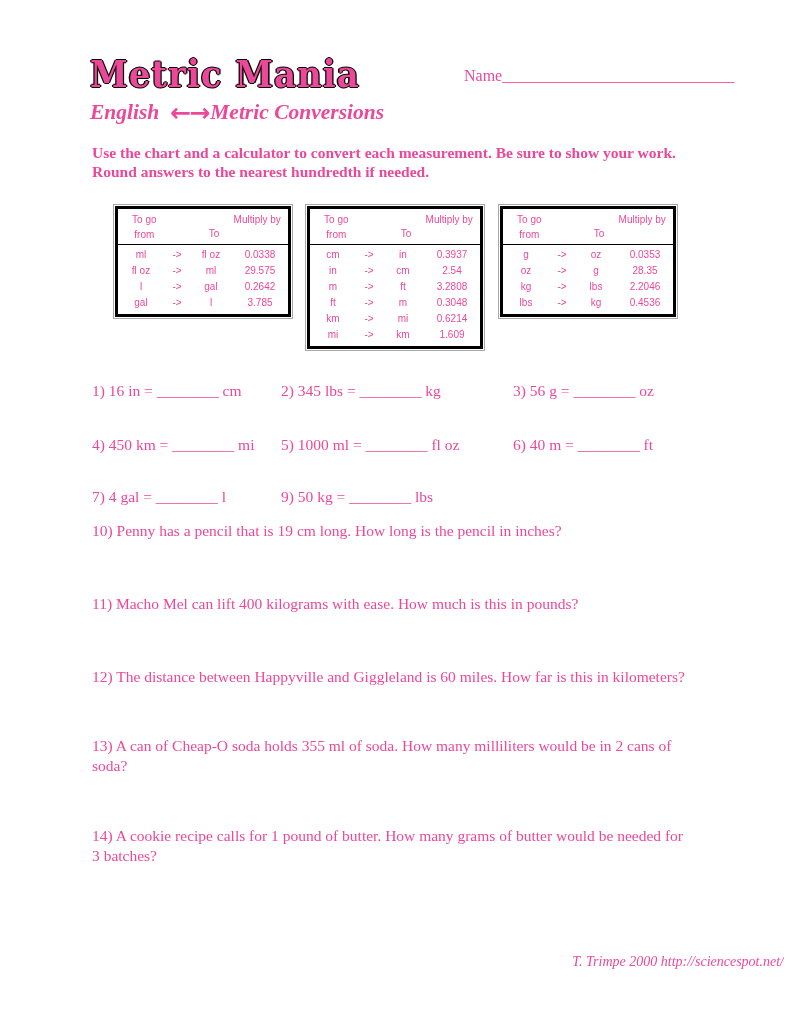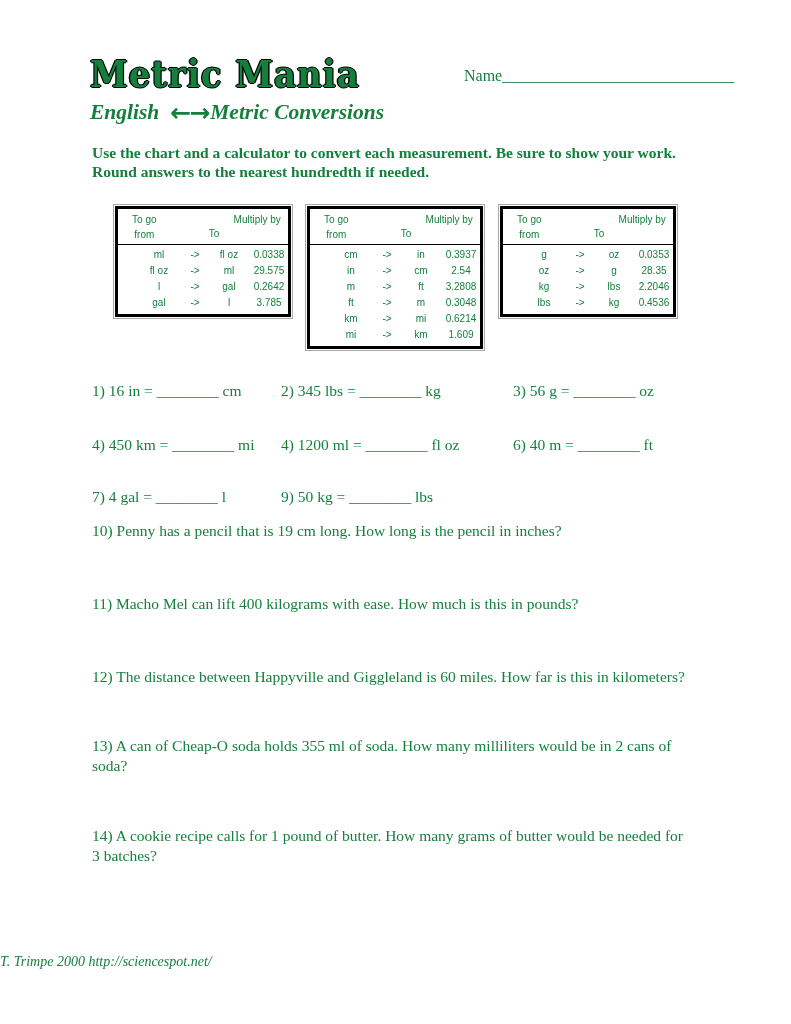--- a/index.html
+++ b/index.html
@@ -1,18 +1,18 @@
 <!DOCTYPE html>
 <html><head>
 <meta charset="utf-8">
 <style>
   html,body{margin:0;padding:0;background:#fff;}
   .page{
     position:relative;width:784px;height:1024px;background:#ffffff;
-    font-family:"Liberation Serif",serif;color:#15803d;overflow:hidden;
+    font-family:"Liberation Serif",serif;color:#ec4899;overflow:hidden;
   }
   
   .logo{
     position:absolute;left:90px;top:52px;
     font-family:"DejaVu Serif",serif;font-weight:bold;font-size:34px;
     letter-spacing:1px;
     text-shadow:1.3px 0 #000,-1.3px 0 #000,0 1px #000,0 -0.5px #000;
     transform:scaleY(1.08);transform-origin:top left;
     white-space:nowrap;
   }
@@ -25,38 +25,38 @@
   .instructions{position:absolute;left:92px;top:144px;font-size:15.5px;font-weight:bold;line-height:18.5px;white-space:nowrap;}
 
   
   .tbl-wrap{position:absolute;border:1px solid #a8a8a8;padding:1px;background:#fff;}
   .tbl{border:3px solid #000;width:170px;font-family:"Liberation Sans",sans-serif;font-size:10px;background:#fff;}
   .tbl-head{display:flex;padding:3px 0 2px 0;}
   .h-from{width:46px;margin-left:4px;text-align:center;line-height:15px;}
   .h-to{width:40px;margin-left:28px;text-align:center;align-self:flex-end;line-height:14px;margin-bottom:1px;}
   .h-mult{width:54px;margin-left:auto;margin-right:2px;text-align:left;line-height:15px;}
   .tbl-body{border-top:1px solid #000;padding:2px 0 3px 0;}
-  .tr{display:flex;line-height:16px;padding-left:18px;}
+  .tr{display:flex;line-height:16px;}
   .c-from{width:46px;text-align:center;}
   .c-arrow{width:26px;text-align:center;}
   .c-to{width:42px;text-align:center;}
   .c-val{flex:1;text-align:center;}
   #tbl-volume{left:113px;top:204px;}
   #tbl-length{left:305px;top:204px;}
   #tbl-mass{left:498px;top:204px;}
 
   
   .problem-row{position:absolute;left:92px;display:grid;grid-template-columns:189px 232px auto;font-size:15.5px;white-space:nowrap;}
   #prow-1{top:382px;} #prow-2{top:436px;} #prow-3{top:488px;}
 
   
   .wp{position:absolute;left:92px;font-size:15.5px;line-height:19.5px;white-space:nowrap;}
   #wp-10{top:521px;} #wp-11{top:594px;} #wp-12{top:667px;} #wp-13{top:736px;} #wp-14{top:826px;}
 
-  .footer{position:absolute;left:0;right:0;top:954px;text-align:left;font-style:italic;font-size:14px;}
+  .footer{position:absolute;left:0;right:0;top:954px;text-align:right;font-style:italic;font-size:14px;}
 </style>
 </head>
 <body>
 
 <div class="page">
 
   <div class="logo">Metric Mania</div>
 
   <div class="name-line">
     <span>Name</span><span>_____________________________</span>
@@ -191,21 +191,21 @@
     </div>
   </div>
 
   <div class="problem-row" id="prow-1">
     <div>1) 16 in = ________ cm</div>
     <div>2) 345 lbs = ________ kg</div>
     <div>3) 56 g = ________ oz</div>
   </div>
   <div class="problem-row" id="prow-2">
     <div>4) 450 km = ________ mi</div>
-    <div>4) 1200 ml = ________ fl oz</div>
+    <div>5) 1000 ml = ________ fl oz</div>
     <div>6) 40 m = ________ ft</div>
   </div>
   <div class="problem-row" id="prow-3">
     <div>7) 4 gal = ________ l</div>
     <div>9) 50 kg = ________ lbs</div>
   </div>
 
   <div class="wp" id="wp-10">
     <div>10) Penny has a pencil that is 19 cm long. How long is the pencil in inches?</div>
   </div>

